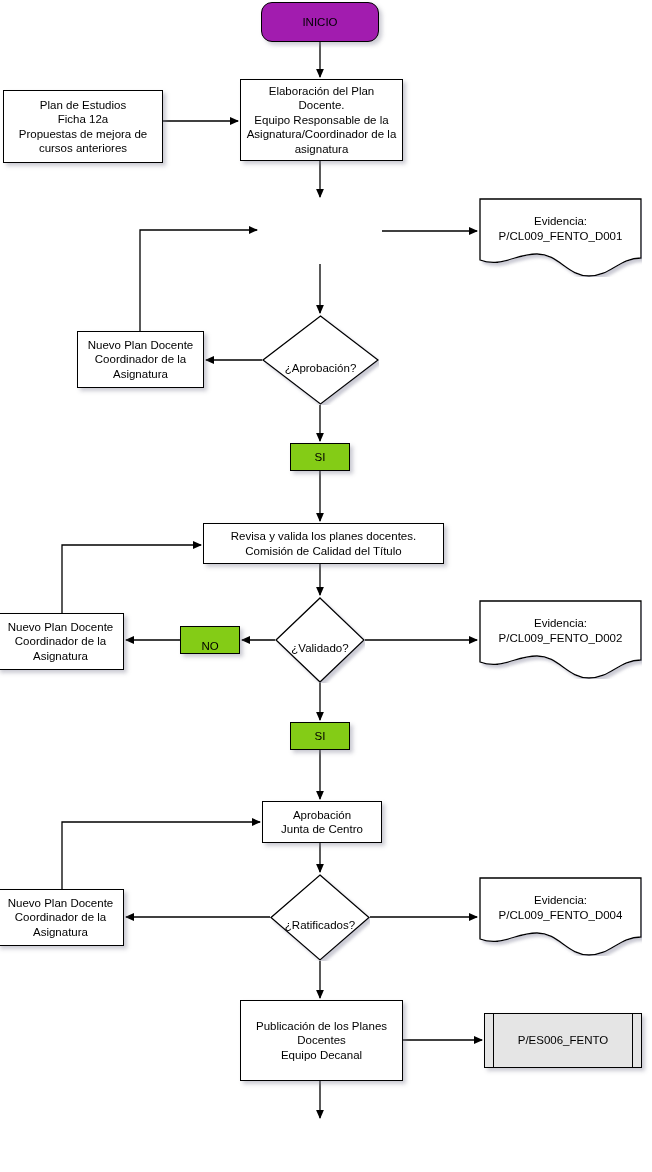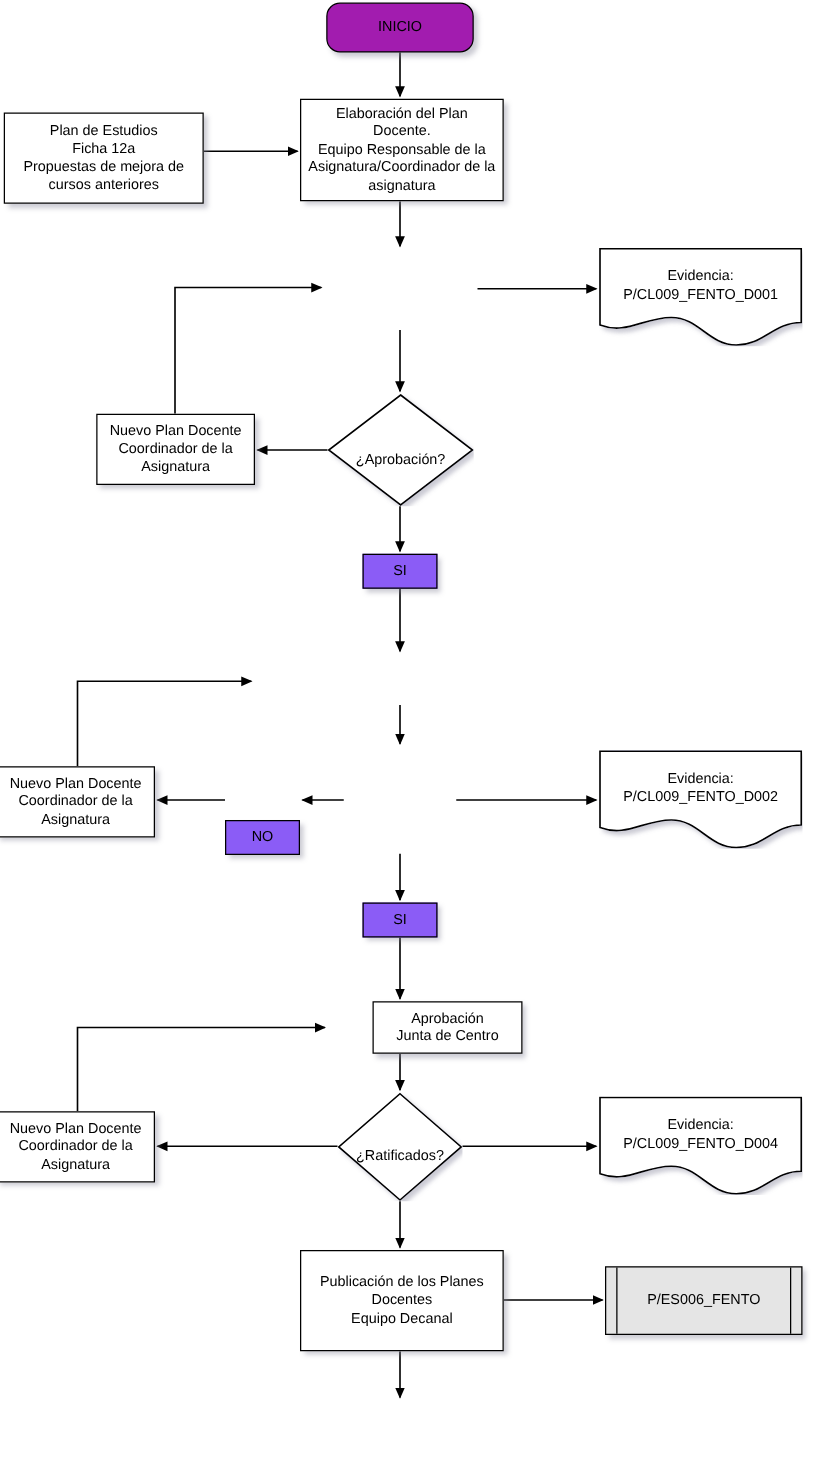--- a/index.html
+++ b/index.html
@@ -53,21 +53,21 @@
   }
   
   .shape-terminator {
     background: #a21caf;
     border: 1.3px solid #000000;
     border-radius: 11px;
     box-shadow: 3px 3px 4px rgba(130,130,150,0.42);
   }
   
   .shape-small {
-    background: #8b5cf6;
+    background: #84cc16;
     border: 1.3px solid #000000;
     box-shadow: 3px 3px 4px rgba(130,130,150,0.42);
   }
   
   .shape-decision {
     background: transparent;
     border: none;
     box-shadow: none;
   }
   .shape-decision .diamond-svg {
@@ -222,45 +222,55 @@
     <svg class="diamond-svg" viewBox="0 0 117 90" preserveAspectRatio="none">
       <path filter="url(#shadow)" fill="#ffffff" stroke="#000000" stroke-width="1.3" vector-effect="non-scaling-stroke" d="M58.5,1 L116,45 L58.5,89 L1,45 Z"></path>
     </svg>
     <span class="lbl">¿Aprobación?</span>
   </div>
 
   <div class="node shape-small" style="left:290px; top:443px; width:60px; height:28px;">
     <span class="lbl">SI</span>
   </div>
 
+  <div class="node shape-process" style="left:203px; top:523px; width:241px; height:41px;">
+    <span class="lbl">Revisa y valida los planes docentes.
+Comisión de Calidad del Título</span>
+  </div>
 
   <div class="node shape-process" style="left:-3px; top:613px; width:127px; height:57px;">
     <span class="lbl">Nuevo Plan Docente
 Coordinador de la
 Asignatura</span>
   </div>
 
-  <div class="node shape-small" style="left:180px; top:656px; width:60px; height:28px;">
+  <div class="node shape-small" style="left:180px; top:626px; width:60px; height:28px;align-items:flex-end;">
     <span class="lbl">NO</span>
   </div>
 
+  <div class="node shape-decision" style="left:275px; top:597px; width:90px; height:86px;">
+    <svg class="diamond-svg" viewBox="0 0 90 86" preserveAspectRatio="none">
+      <path filter="url(#shadow)" fill="#ffffff" stroke="#000000" stroke-width="1.3" vector-effect="non-scaling-stroke" d="M45,1 L89,43 L45,85 L1,43 Z"></path>
+    </svg>
+    <span class="lbl">¿Validado?</span>
+  </div>
 
   <div class="node shape-document" style="left:479px; top:600px; width:163px; height:79px;">
     <svg class="doc-svg" viewBox="0 0 163 79" preserveAspectRatio="none">
       <path filter="url(#shadow)" fill="#ffffff" stroke="#000000" stroke-width="1.3" vector-effect="non-scaling-stroke" d="M1,1 L162,1 L162,60 C140,60 132,78 110,78 C88,78 80,56 58,56 C36,56 22,70 1,62 Z"></path>
     </svg>
     <span class="lbl">Evidencia:
 P/CL009_FENTO_D002</span>
   </div>
 
   <div class="node shape-small" style="left:290px; top:722px; width:60px; height:28px;">
     <span class="lbl">SI</span>
   </div>
 
-  <div class="node shape-process" style="left:262px; top:801px; width:120px; height:42px;margin-left:36px;">
+  <div class="node shape-process" style="left:262px; top:801px; width:120px; height:42px;">
     <span class="lbl">Aprobación
 Junta de Centro</span>
   </div>
 
   <div class="node shape-process" style="left:-3px; top:889px; width:127px; height:57px;">
     <span class="lbl">Nuevo Plan Docente
 Coordinador de la
 Asignatura</span>
   </div>
 

